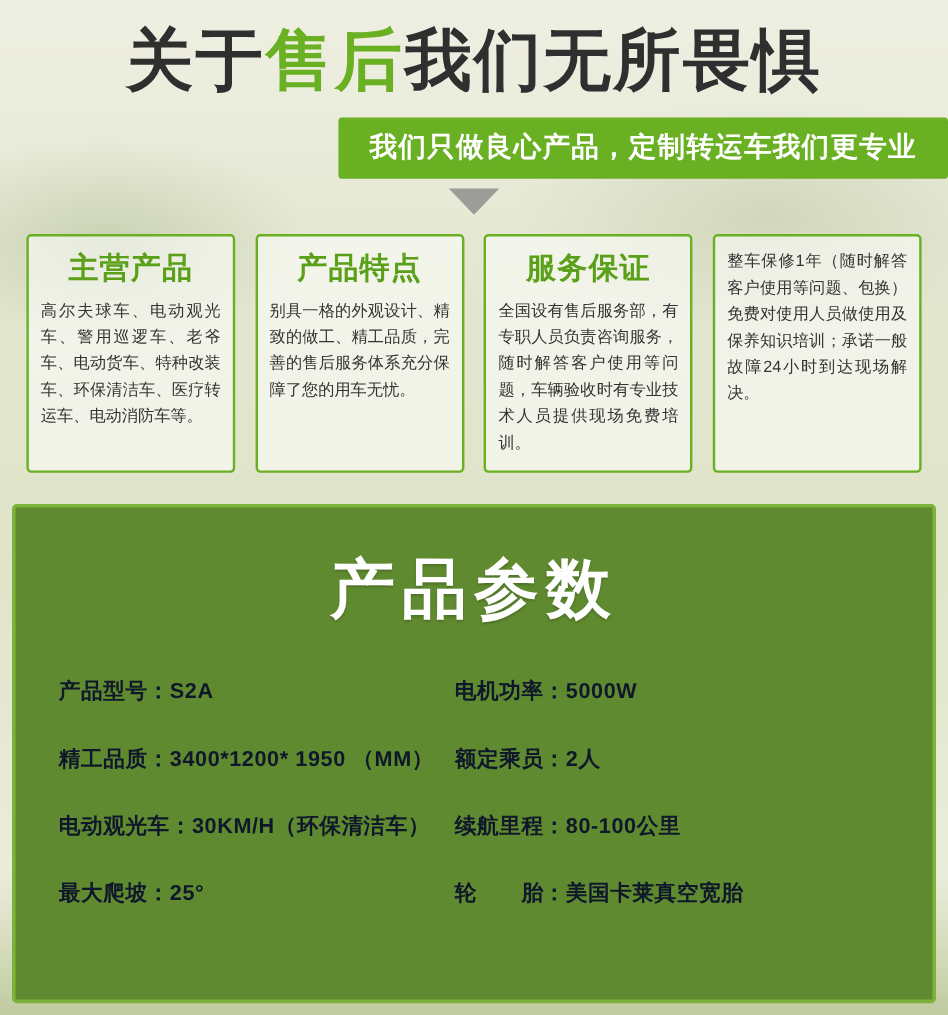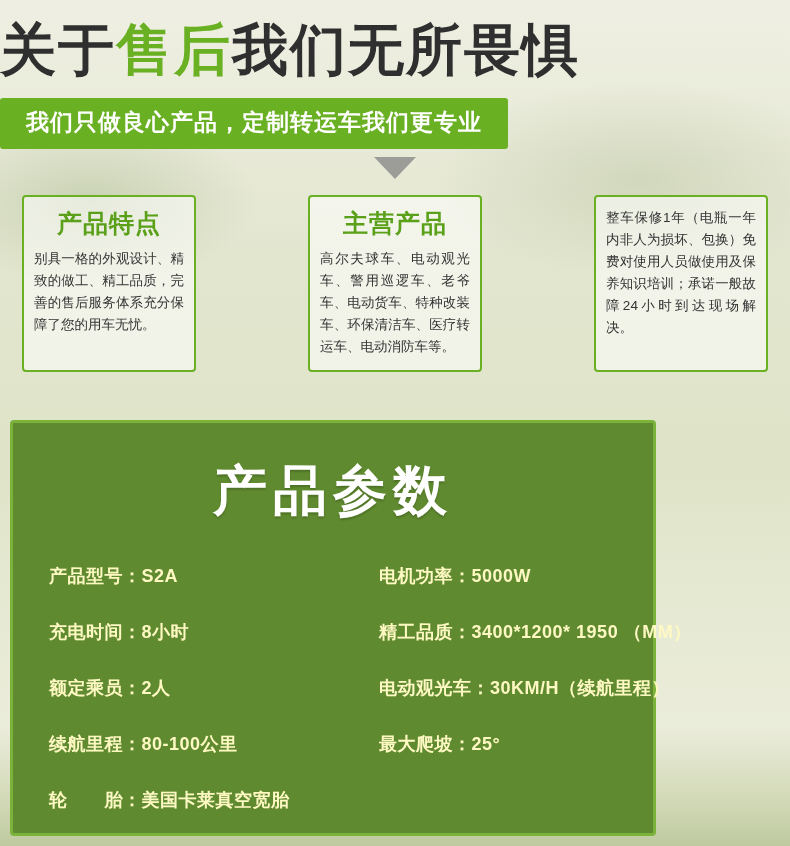--- a/index.html
+++ b/index.html
@@ -35,35 +35,35 @@
     position: absolute;
     left: 0; bottom: 0;
     width: 790px; height: 120px;
     background: linear-gradient(180deg, rgba(200,210,170,0) 0%, rgba(188,200,150,0.55) 60%, rgba(170,186,130,0.7) 100%);
     pointer-events: none;
   }
 
   
   .headline {
     position: relative;
-    text-align: left;
+    text-align: center;
     padding-top: 18px;
     font-size: 56px;
     font-weight: bold;
     letter-spacing: 2px;
     color: #2f2f2f;
     line-height: 1.15;
     white-space: nowrap;
   }
   .headline .hl-green { color: #6ab023; }
 
   .subbar-wrap {
     position: relative;
     display: flex;
-    justify-content: flex-start;
+    justify-content: flex-end;
     margin-top: 16px;
   }
   .subbar {
     background: #6ab023;
     color: #ffffff;
     font-size: 23px;
     font-weight: bold;
     letter-spacing: 1px;
     padding: 9px 26px 11px 26px;
     border-radius: 3px;
@@ -110,21 +110,21 @@
     line-height: 1.62;
     text-align: justify;
     text-justify: inter-ideograph;
   }
 
   
   .params {
     position: absolute;
     left: 10px;
     top: 420px;
-    width: 646px;
+    width: 770px;
     height: 416px;
     box-sizing: border-box;
     background: #5f8a2f;
     border: 3px solid #7bb23a;
     border-radius: 4px;
     padding: 18px 0 0 0;
   }
   .params-title {
     text-align: center;
     color: #ffffff;
@@ -136,21 +136,21 @@
     text-shadow: 0 2px 2px rgba(0,0,0,0.18);
   }
   .spec-grid {
     display: grid;
     grid-template-columns: 330px 430px;
     row-gap: 0px;
     padding-left: 36px;
     box-sizing: border-box;
   }
   .spec-cell {
-    color: #fef9c3;
+    color: #0f172a;
     font-size: 18px;
     font-weight: bold;
     line-height: 56px;
     white-space: nowrap;
     letter-spacing: 0.5px;
   }
   .spec-cell .lbl { }
   .spec-cell .val { }
 </style>
 </head>
@@ -165,39 +165,42 @@
   </div>
 
   <div class="subbar-wrap">
     <div class="subbar">我们只做良心产品，定制转运车我们更专业</div>
   </div>
 
   <div class="arrow-down"></div>
 
   <div class="cards">
     <div class="card">
+      <div class="card-title">主营产品</div>
+      <div class="card-body">高尔夫球车、电动观光车、警用巡逻车、老爷车、电动货车、特种改装车、环保清洁车、医疗转运车、电动消防车等。</div>
+    </div>
+    <div class="card">
       <div class="card-title">产品特点</div>
       <div class="card-body">别具一格的外观设计、精致的做工、精工品质，完善的售后服务体系充分保障了您的用车无忧。</div>
     </div>
     <div class="card">
-      <div class="card-title">主营产品</div>
-      <div class="card-body">高尔夫球车、电动观光车、警用巡逻车、老爷车、电动货车、特种改装车、环保清洁车、医疗转运车、电动消防车等。</div>
-    </div>
-    <div class="card">
-      <div class="card-body">整车保修1年（电瓶一年内非人为损坏、包换）免费对使用人员做使用及保养知识培训；承诺一般故障24小时到达现场解决。</div>
+      <div class="card-title">服务保证</div>
+      <div class="card-body">全国设有售后服务部，有专职人员负责咨询服务，随时解答客户使用等问题，车辆验收时有专业技术人员提供现场免费培训。</div>
+    </div>
+    <div class="card">
+      <div class="card-body">整车保修1年（随时解答客户使用等问题、包换）免费对使用人员做使用及保养知识培训；承诺一般故障24小时到达现场解决。</div>
     </div>
   </div>
 
   <div class="params">
     <div class="params-title">产品参数</div>
     <div class="spec-grid">
       <div class="spec-cell"><span class="lbl">产品型号：</span><span class="val">S2A</span></div>
       <div class="spec-cell"><span class="lbl">电机功率：</span><span class="val">5000W</span></div>
-      <div class="spec-cell"><span class="lbl">充电时间：</span><span class="val">8小时</span></div>
       <div class="spec-cell"><span class="lbl">精工品质：</span><span class="val">3400*1200* 1950 （MM）</span></div>
       <div class="spec-cell"><span class="lbl">额定乘员：</span><span class="val">2人</span></div>
-      <div class="spec-cell"><span class="lbl">电动观光车：</span><span class="val">30KM/H（续航里程）</span></div>
+      <div class="spec-cell"><span class="lbl">电动观光车：</span><span class="val">30KM/H（环保清洁车）</span></div>
       <div class="spec-cell"><span class="lbl">续航里程：</span><span class="val">80-100公里</span></div>
       <div class="spec-cell"><span class="lbl">最大爬坡：</span><span class="val">25°</span></div>
       <div class="spec-cell"><span class="lbl">轮　　胎：</span><span class="val">美国卡莱真空宽胎</span></div>
     </div>
   </div>
 </div>
 
 </body></html>

